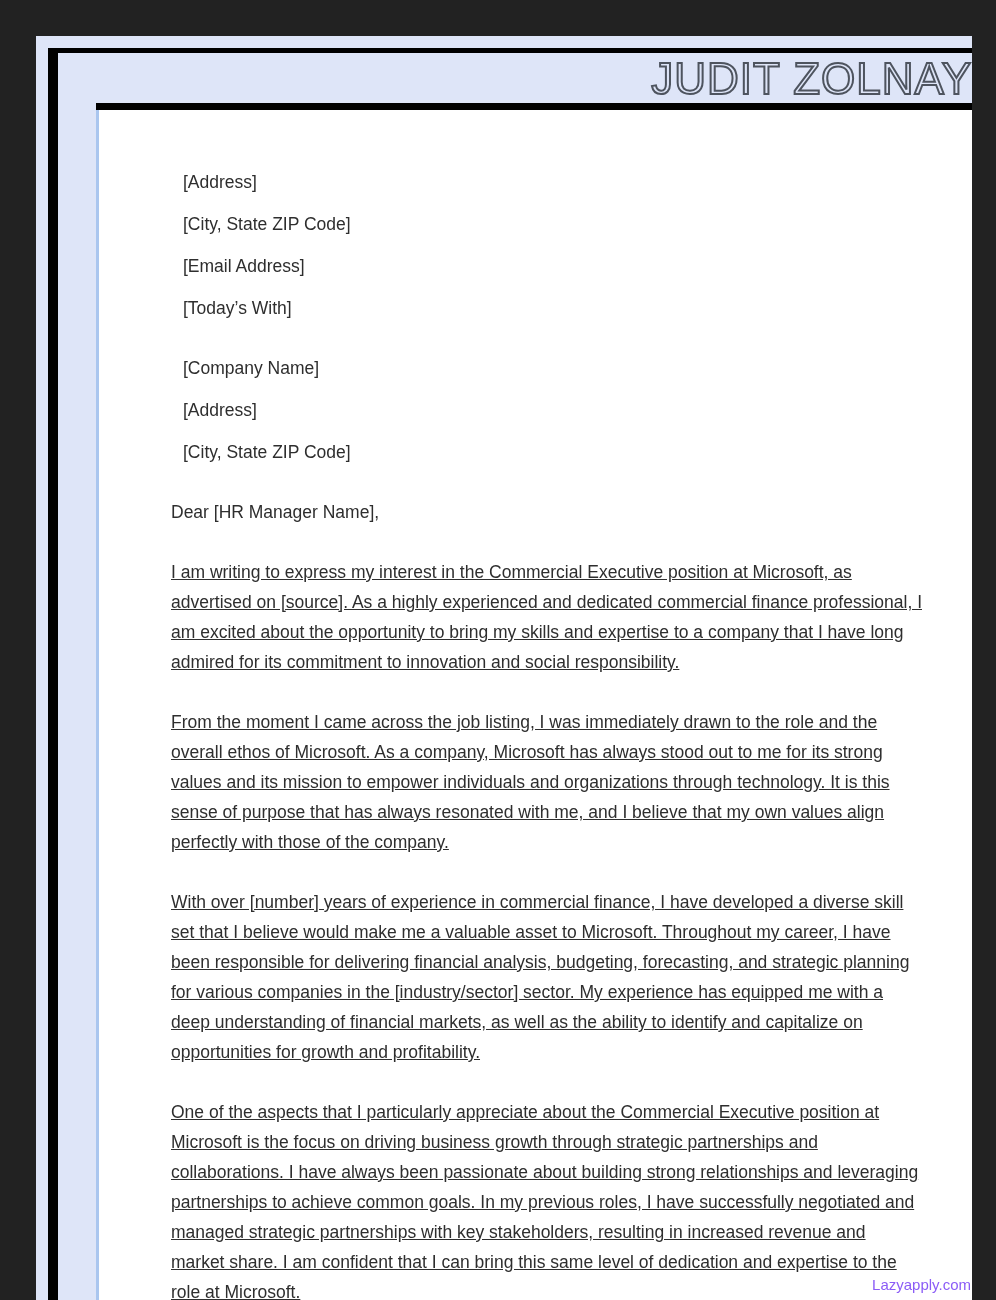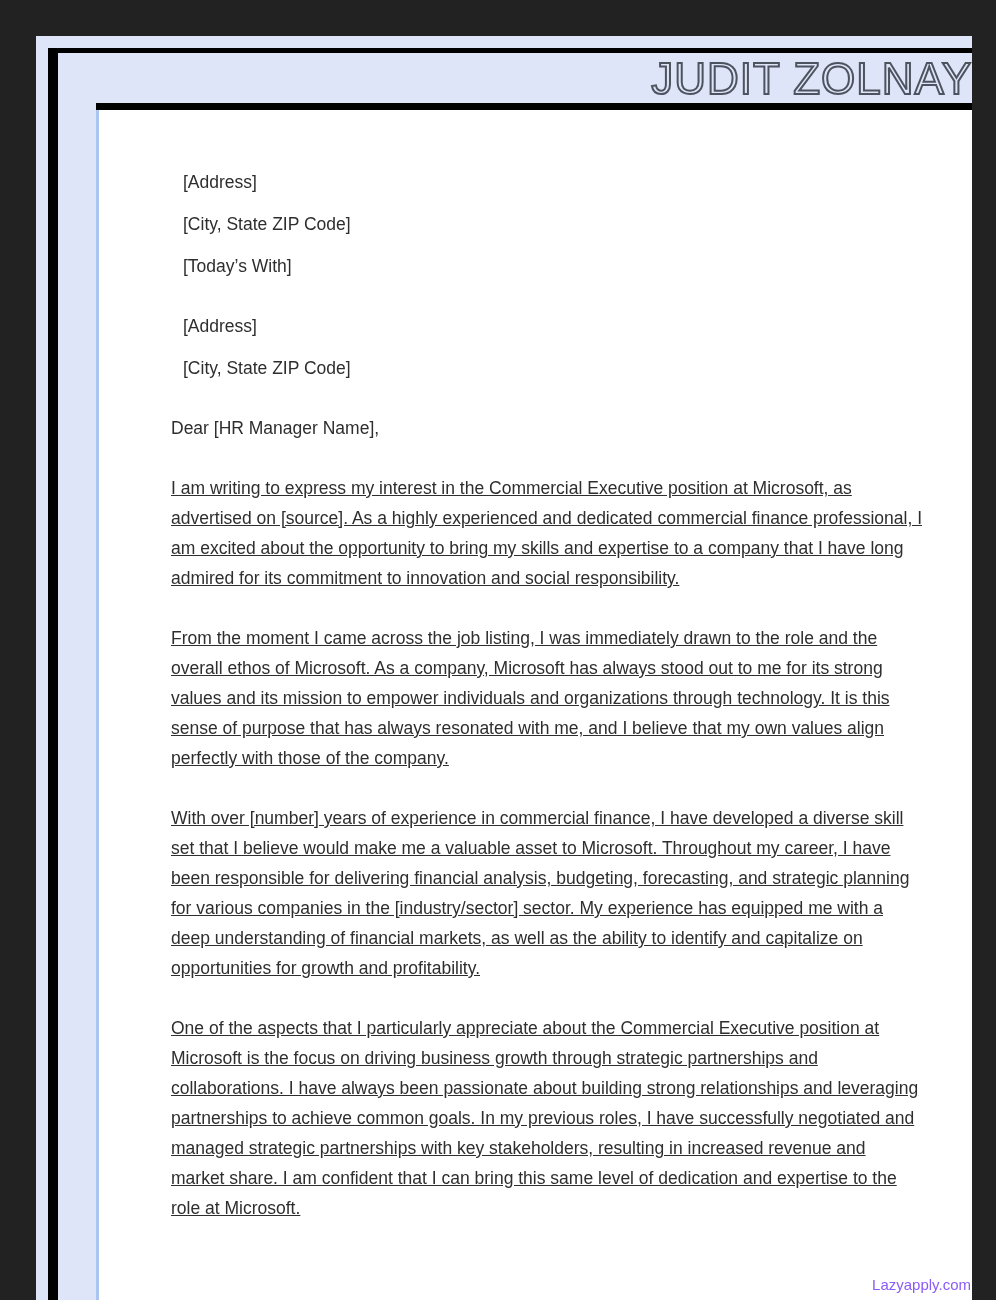--- a/index.html
+++ b/index.html
@@ -95,24 +95,26 @@
   <div class="brand-title">JUDIT ZOLNAY</div>
 
   <div class="header-rule"></div>
 
   <div class="document">
     <div class="doc-content">
 
       <div class="address-block">
         <div class="address-line">[Address]</div>
         <div class="address-line">[City, State ZIP Code]</div>
+        <div class="address-line">[Email Address]</div>
         <div class="address-line">[Today’s With]</div>
       </div>
 
       <div class="address-block">
+        <div class="address-line">[Company Name]</div>
         <div class="address-line">[Address]</div>
         <div class="address-line">[City, State ZIP Code]</div>
       </div>
 
       <p class="salutation">Dear [HR Manager Name],</p>
 
       <p class="body-paragraph">I am writing to express my interest in the Commercial Executive position at Microsoft, as advertised on [source]. As a highly experienced and dedicated commercial finance professional, I am excited about the opportunity to bring my skills and expertise to a company that I have long admired for its commitment to innovation and social responsibility.</p>
       <p class="body-paragraph">From the moment I came across the job listing, I was immediately drawn to the role and the overall ethos of Microsoft. As a company, Microsoft has always stood out to me for its strong values and its mission to empower individuals and organizations through technology. It is this sense of purpose that has always resonated with me, and I believe that my own values align perfectly with those of the company.</p>
       <p class="body-paragraph">With over [number] years of experience in commercial finance, I have developed a diverse skill set that I believe would make me a valuable asset to Microsoft. Throughout my career, I have been responsible for delivering financial analysis, budgeting, forecasting, and strategic planning for various companies in the [industry/sector] sector. My experience has equipped me with a deep understanding of financial markets, as well as the ability to identify and capitalize on opportunities for growth and profitability.</p>
       <p class="body-paragraph">One of the aspects that I particularly appreciate about the Commercial Executive position at Microsoft is the focus on driving business growth through strategic partnerships and collaborations. I have always been passionate about building strong relationships and leveraging partnerships to achieve common goals. In my previous roles, I have successfully negotiated and managed strategic partnerships with key stakeholders, resulting in increased revenue and market share. I am confident that I can bring this same level of dedication and expertise to the role at Microsoft.</p>

